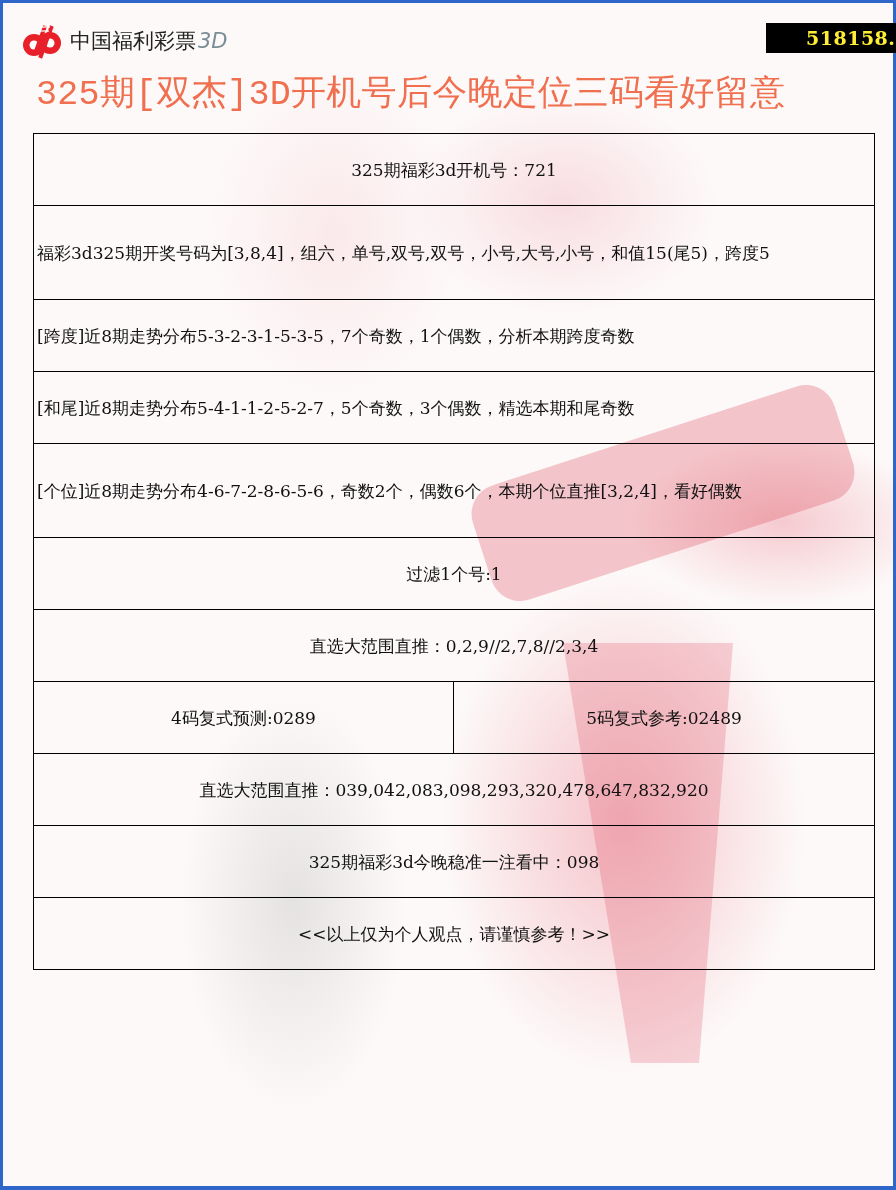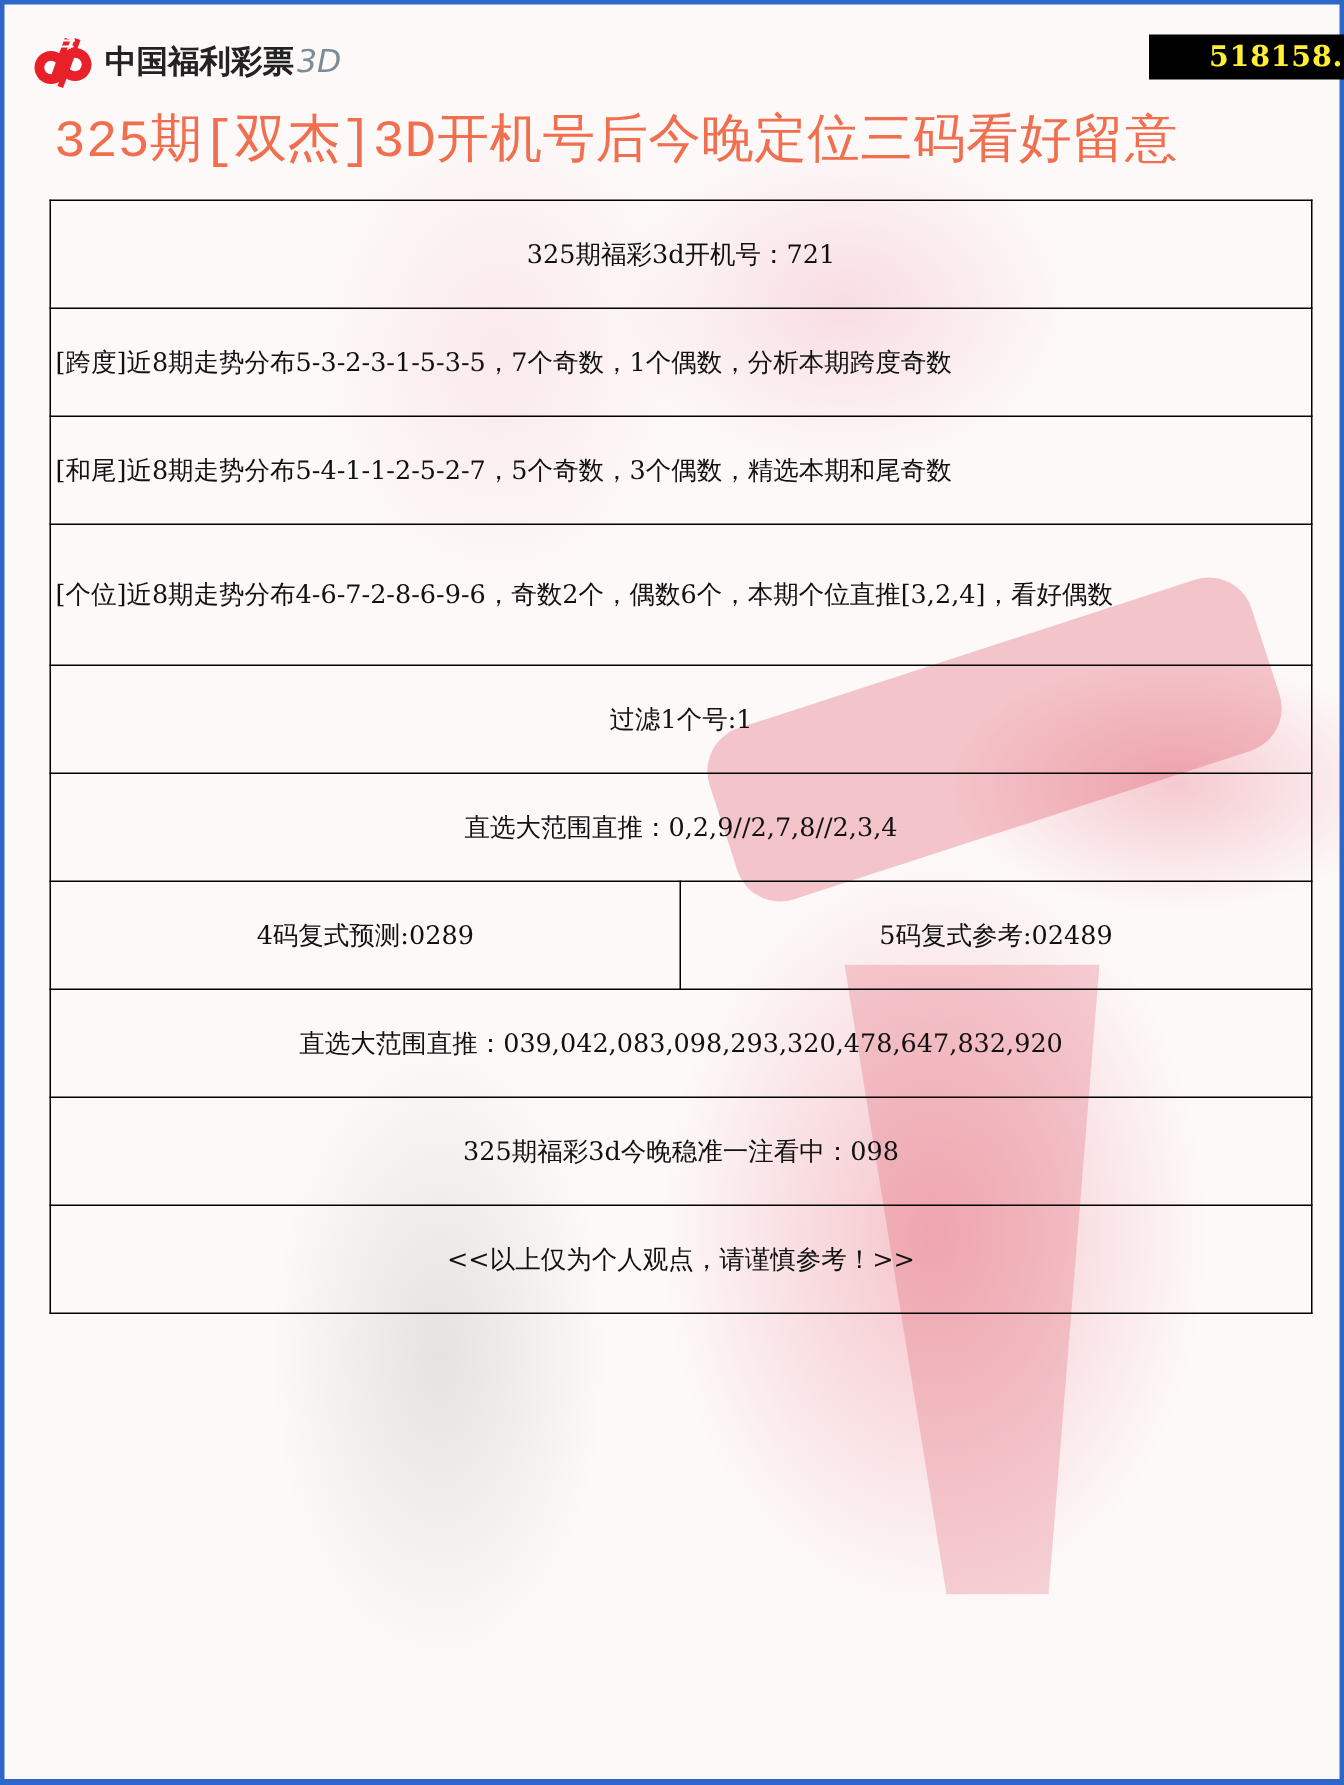--- a/index.html
+++ b/index.html
@@ -25,21 +25,21 @@
     background: rgba(220,60,80,0.28); transform: rotate(-18deg); border-radius: 30px;
   }
   .ribbon2 {
     position: absolute; left: 560px; top: 640px; width: 170px; height: 420px;
     background: rgba(220,60,80,0.22);
     clip-path: polygon(0 0, 100% 0, 80% 100%, 40% 100%);
   }
   .header { position: absolute; left: 17px; top: 18px; height: 40px; display: flex; align-items: center; }
   .logo-mark { width: 46px; height: 40px; }
   .logo-text {
-    font-family: "DejaVu Sans", "Liberation Sans", sans-serif; font-weight: bold;
+    font-family: "DejaVu Sans", "Liberation Sans", sans-serif; font-weight: normal;
     font-size: 21px; color: #222; margin-left: 4px; letter-spacing: 0px;
   }
   .logo-3d {
     font-family: "DejaVu Sans", "Liberation Sans", sans-serif; font-style: italic;
     font-size: 21px; color: #7a8d97; margin-left: 2px;
   }
   .site-badge {
     position: absolute; left: 763px; top: 20px; width: 93px; height: 30px;
     background: #000; color: #ffee33; font-family: "DejaVu Serif", "Liberation Serif", serif;
     font-size: 19px; font-weight: bold; line-height: 30px; letter-spacing: 0.5px; padding-left: 40px;
@@ -93,27 +93,30 @@
   <table class="info">
     <colgroup>
         <col style="width:420px">
         <col style="width:421px">
       </colgroup>
     <tbody>
       <tr>
         <td colspan="2" class="center h72">325期福彩3d开机号：721</td>
       </tr>
       <tr>
+        <td colspan="2" class="left h94">福彩3d325期开奖号码为[3,8,4]，组六，单号,双号,双号，小号,大号,小号，和值15(尾5)，跨度5</td>
+      </tr>
+      <tr>
         <td colspan="2" class="left h72">[跨度]近8期走势分布5-3-2-3-1-5-3-5，7个奇数，1个偶数，分析本期跨度奇数</td>
       </tr>
       <tr>
         <td colspan="2" class="left h72">[和尾]近8期走势分布5-4-1-1-2-5-2-7，5个奇数，3个偶数，精选本期和尾奇数</td>
       </tr>
       <tr>
-        <td colspan="2" class="left h94">[个位]近8期走势分布4-6-7-2-8-6-9-6，奇数2个，偶数6个，本期个位直推[3,2,4]，看好偶数</td>
+        <td colspan="2" class="left h94">[个位]近8期走势分布4-6-7-2-8-6-5-6，奇数2个，偶数6个，本期个位直推[3,2,4]，看好偶数</td>
       </tr>
       <tr>
         <td colspan="2" class="center h72">过滤1个号:1</td>
       </tr>
       <tr>
         <td colspan="2" class="center h72">直选大范围直推：0,2,9//2,7,8//2,3,4</td>
       </tr>
       <tr>
         <td class="center h72">4码复式预测:0289</td>
         <td class="center h72">5码复式参考:02489</td>

